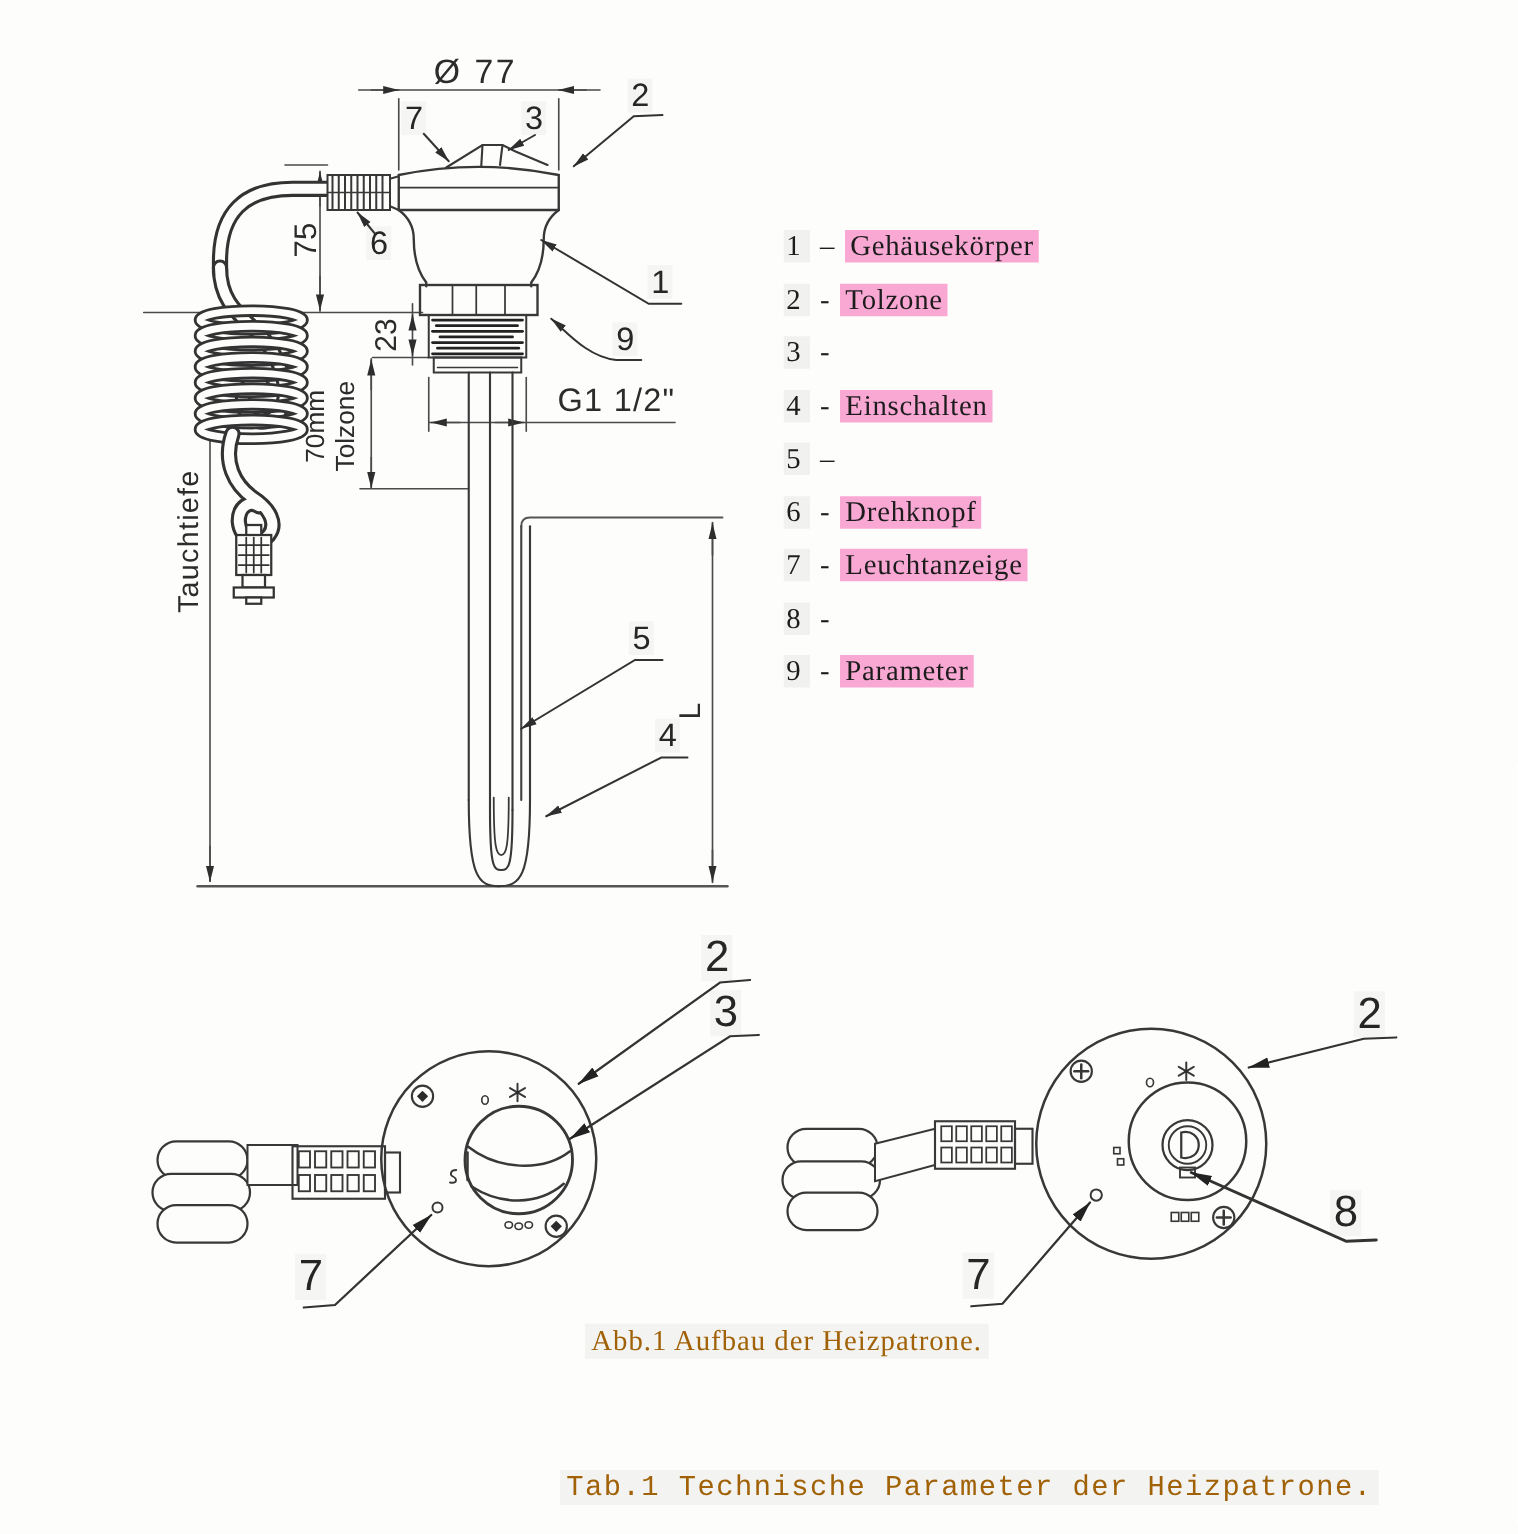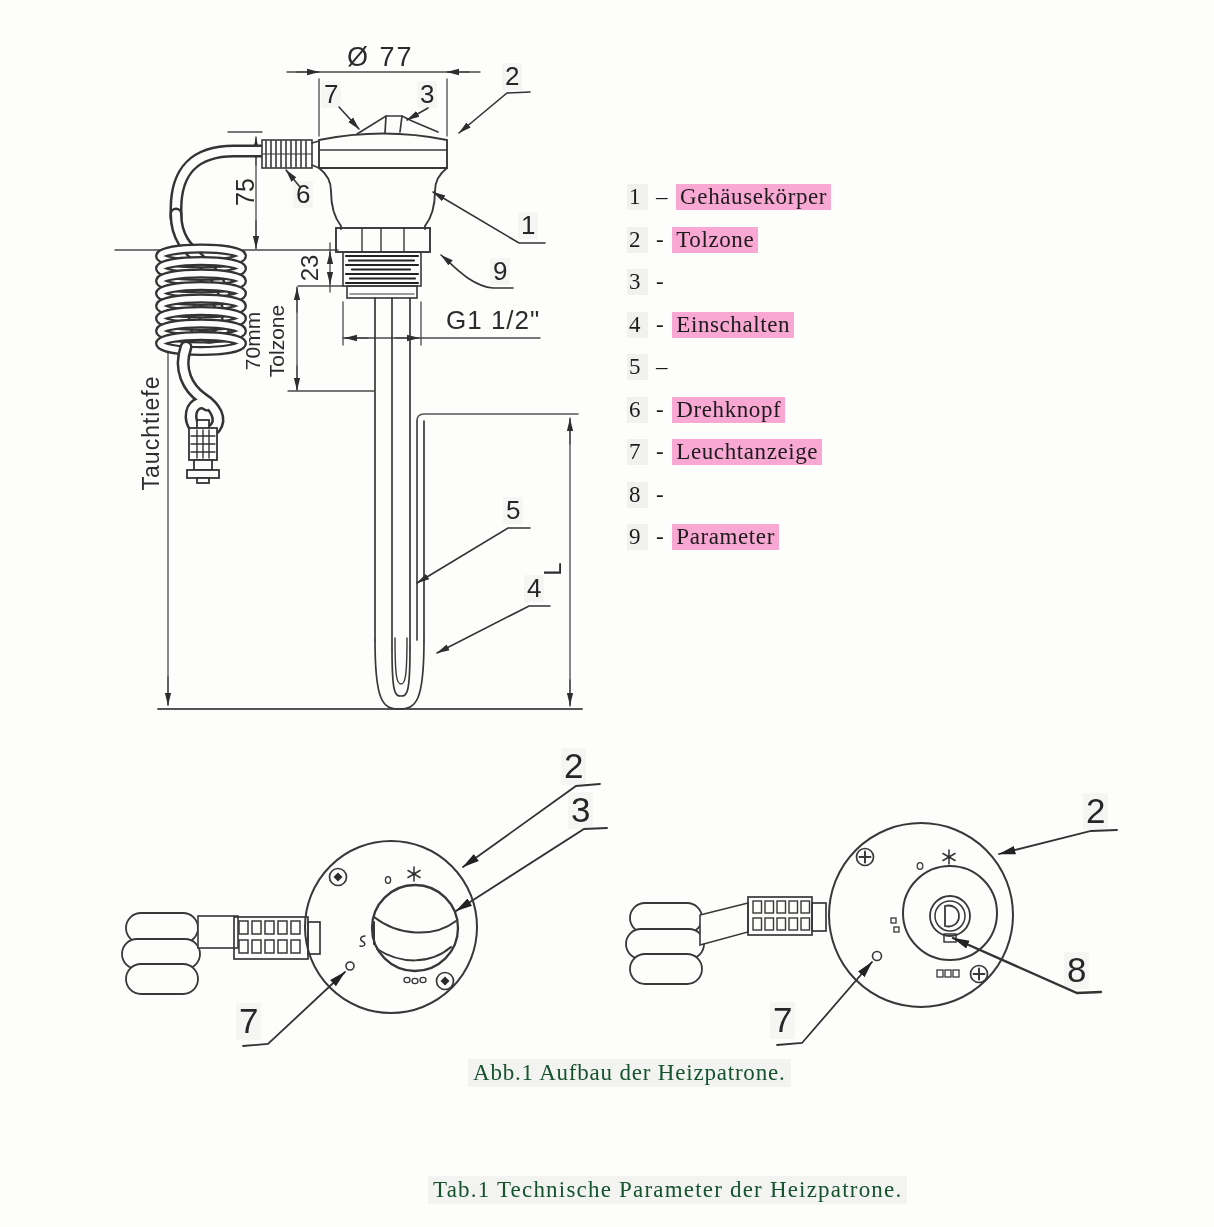--- a/index.html
+++ b/index.html
@@ -11,21 +11,21 @@
   .rot{transform:translate(-50%,-50%) rotate(-90deg);}
   .callout{font-family:"Liberation Sans", sans-serif;color:#262626;background:rgba(120,120,120,0.06);
            padding:0 3px;line-height:1.05;}
   .co-main{font-size:26px;}
   .co-view{font-size:35px;}
   #legend{position:absolute;left:627px;top:184px;z-index:2;}
   .leg-row{height:42.5px;display:flex;align-items:flex-start;font-size:23px;letter-spacing:0.6px;}
   .leg-num{min-width:17px;background:#f1f1ef;padding:0 2px;}
   .leg-sep{margin:0 8px;}
   .leg-label{background:#f9a8d4;padding:0 4px;}
-  .caption{font-size:23px;letter-spacing:0.8px;background:#f3f3f1;padding:1px 5px;color:#14532d;}
+  .caption{font-size:23px;letter-spacing:0.8px;background:#f3f3f1;padding:1px 5px;color:#a16207;}
 </style>
 </head>
 <body>
 
 <div id="page">
 
 <svg id="artwork" width="1214" height="1227" viewBox="0 0 1214 1227" fill="none" stroke="#383838" stroke-width="1.9" stroke-linecap="round">
   <defs>
     <marker id="ah" viewBox="0 0 12 8" markerWidth="13" markerHeight="9" refX="11.5" refY="4" orient="auto" markerUnits="userSpaceOnUse">
       <path d="M0,1 L12,4 L0,7 Z" fill="#2e2e2e" stroke="none"></path>
@@ -387,15 +387,15 @@
     <span class="leg-sep">-</span>
   </div>
   <div class="leg-row">
     <span class="leg-num">9</span>
     <span class="leg-sep">-</span>
     <span class="leg-label">Parameter</span>
   </div>
 </div>
 
 <span class="txt caption" style="left:468px;top:1059px;">Abb.1 Aufbau der Heizpatrone.</span>
-<span class="txt caption" style="left:428px;top:1176px;letter-spacing:1.2px;">Tab.1 Technische Parameter der Heizpatrone.</span>
+<span class="txt caption" style="left:448px;top:1176px;letter-spacing:1.2px;font-family:Liberation Mono, monospace;">Tab.1 Technische Parameter der Heizpatrone.</span>
 
 </div>
 
 </body></html>

